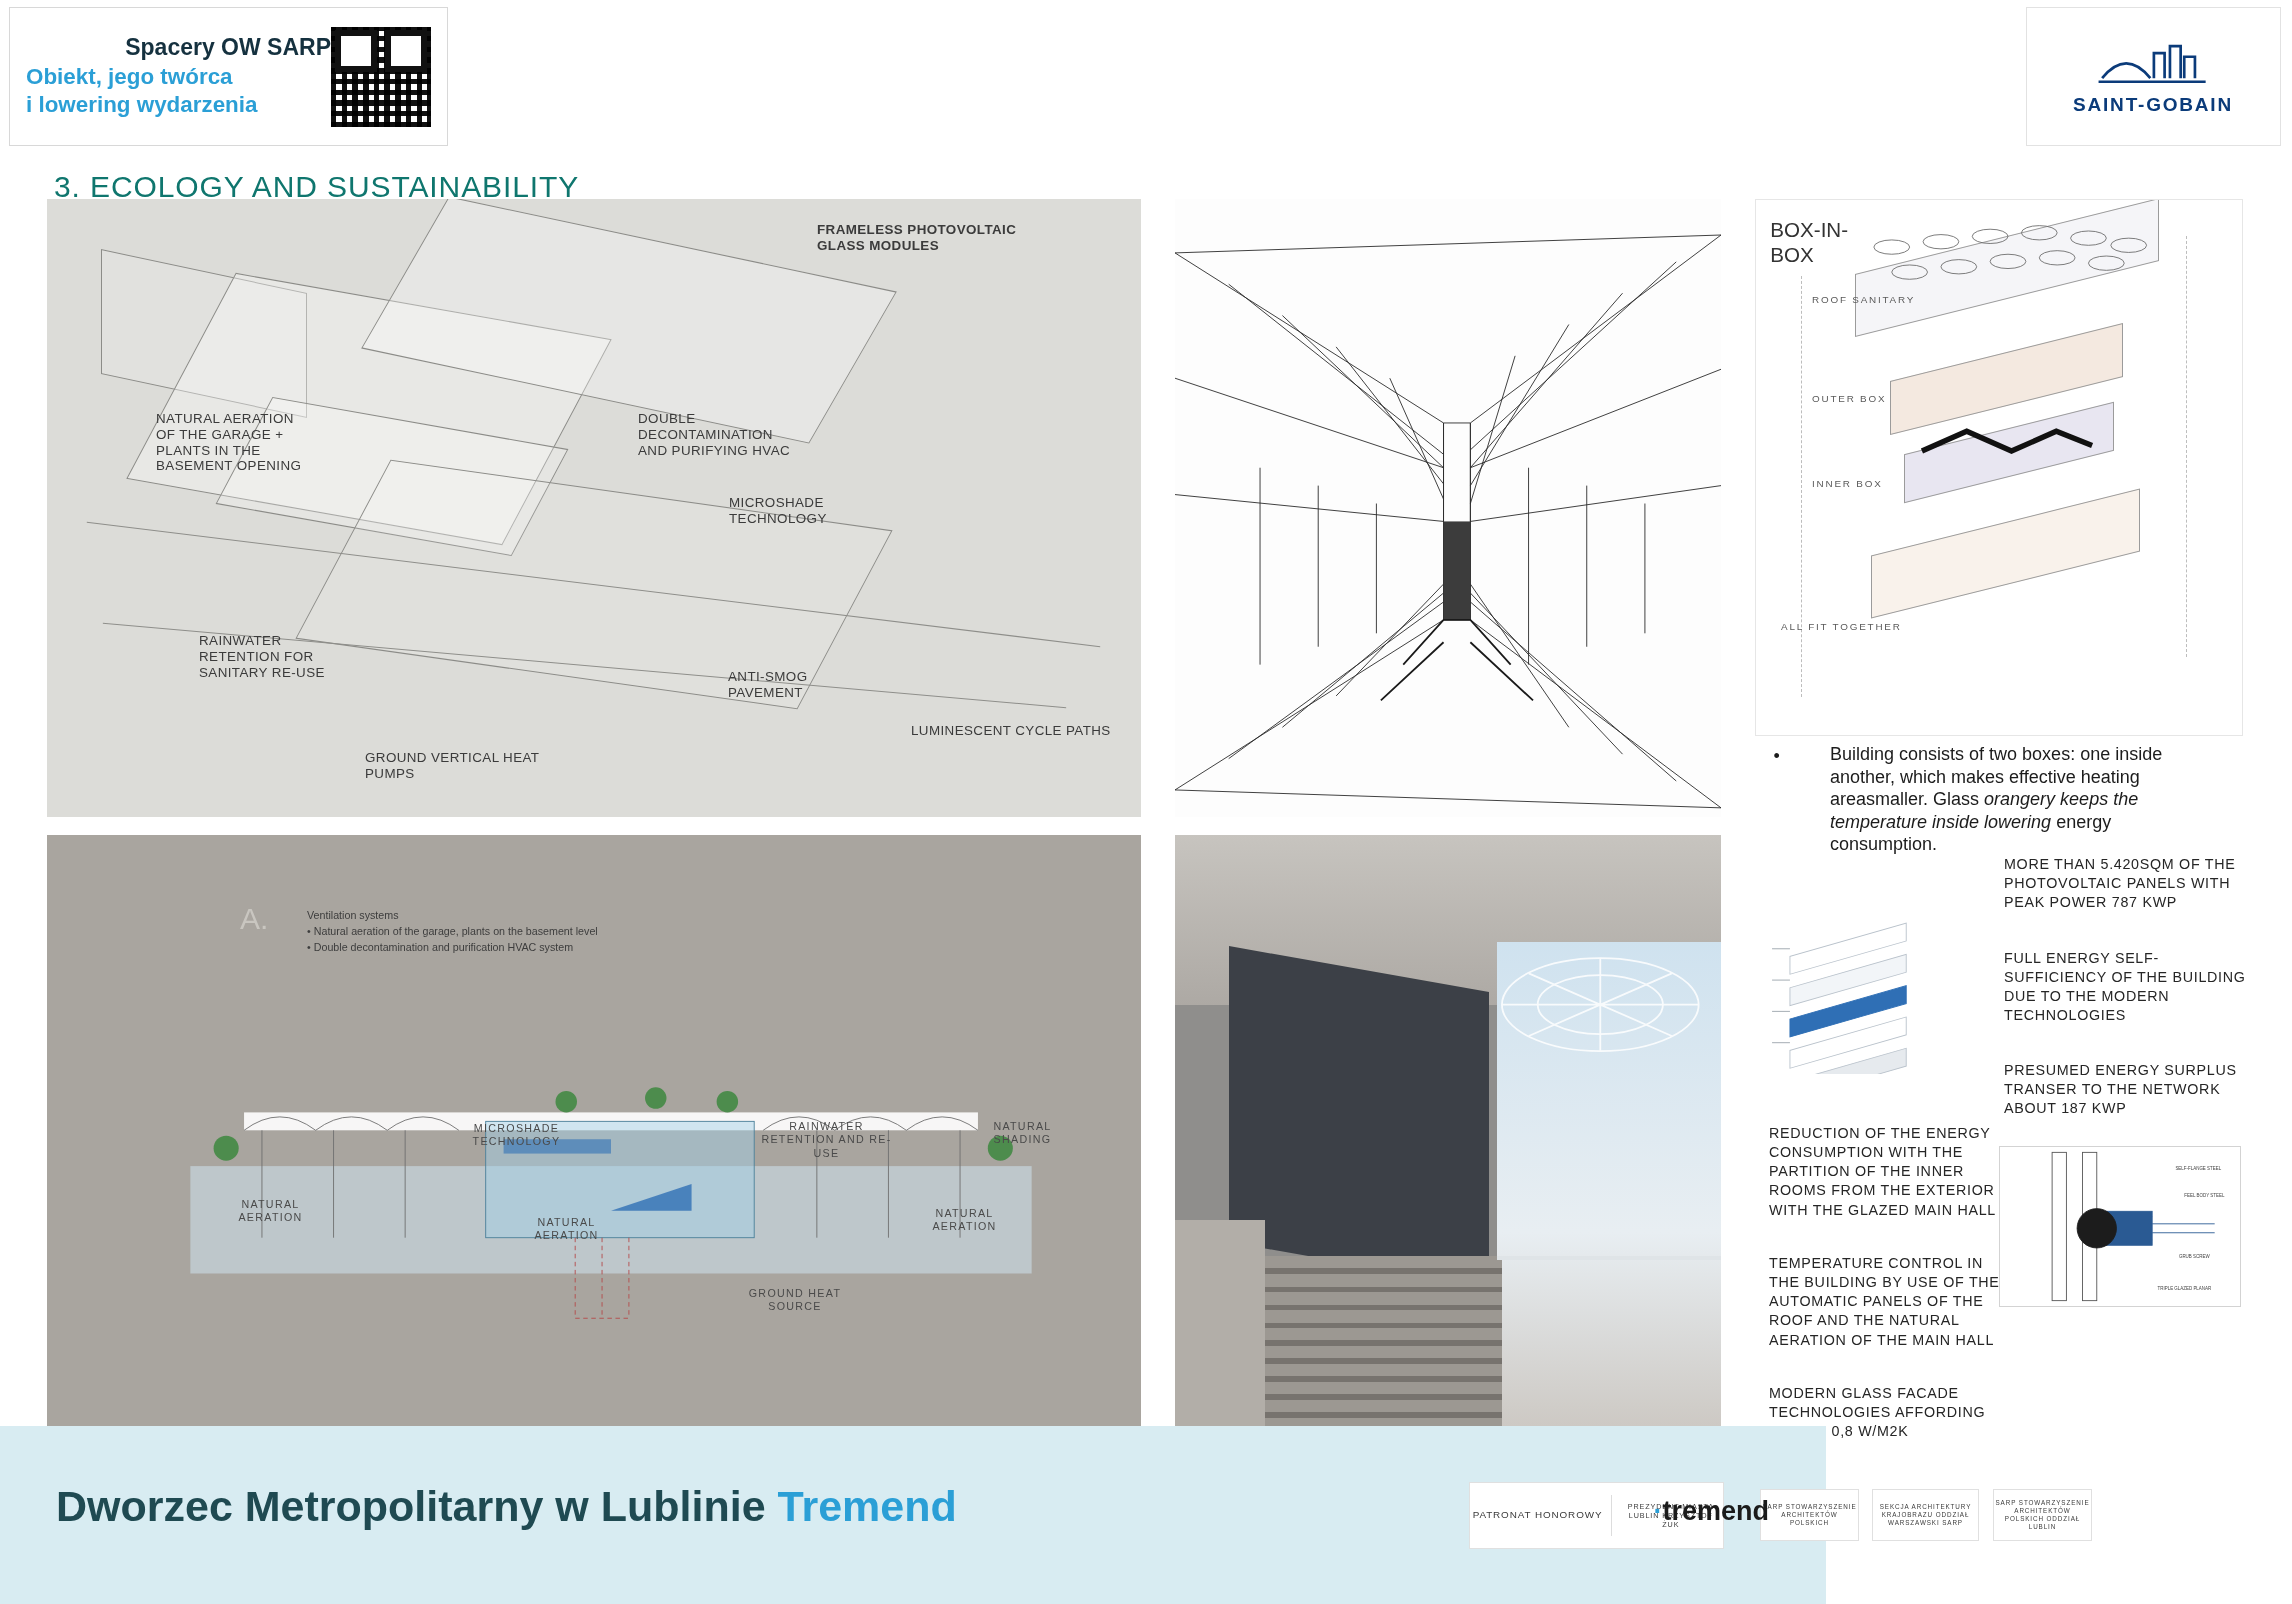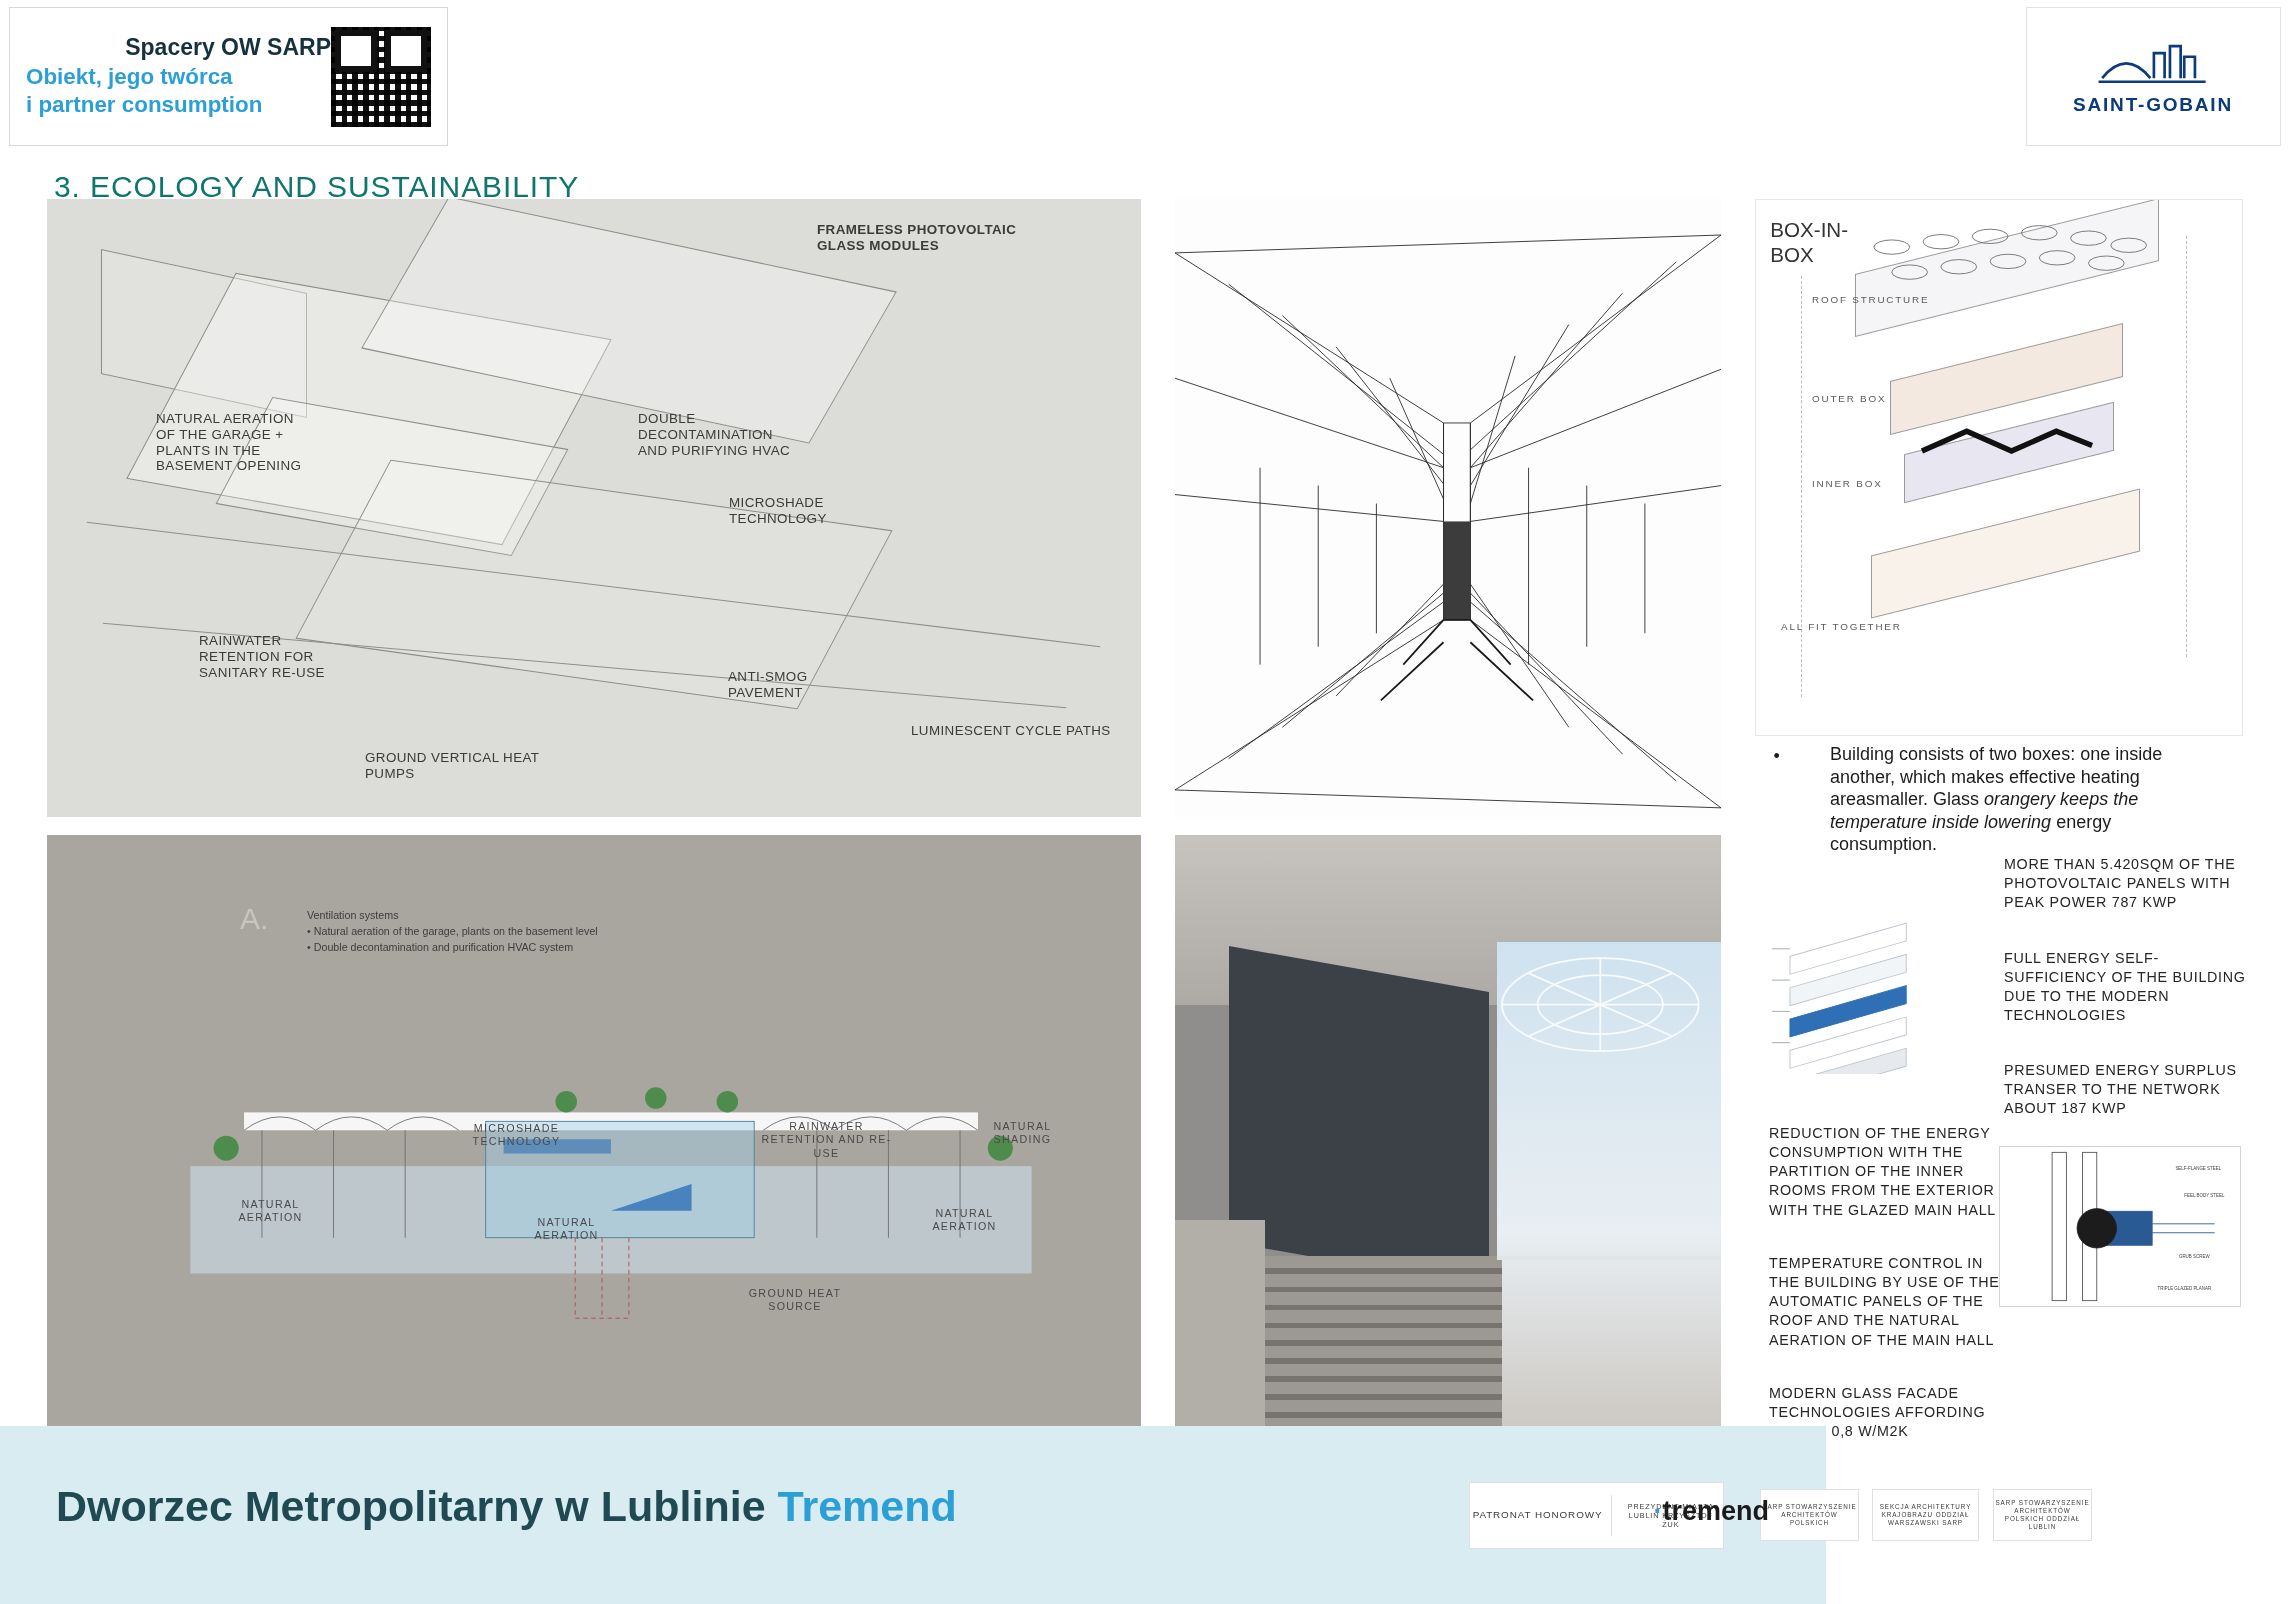--- a/index.html
+++ b/index.html
@@ -113,21 +113,21 @@
   .tremend-logo { position: absolute; right: 57px; top: 70px; font-size: 27px; font-weight: bold; color: #1b1b1b; }
   .tremend-logo .bullet { color: #2b9fd6; }
 </style>
 </head>
 <body>
 
 <div class="header-badge">
   <div class="badge-text">
     <div class="badge-title">Spacery OW SARP</div>
     <div class="badge-sub">Obiekt, jego twórca</div>
-    <div class="badge-sub">i partner consumption</div>
+    <div class="badge-sub">i lowering wydarzenia</div>
   </div>
   <div class="qr"></div>
 </div>
 
 <div class="sg-box">
   <svg class="sg-mark" viewBox="0 0 130 58">
     <g fill="none" stroke="#0b3b7a" stroke-width="3">
       <path d="M8 46 C26 24 44 24 62 46"></path>
       <path d="M66 46 V18 h12 v28"></path>
       <path d="M84 46 V10 h12 v36"></path>
@@ -209,21 +209,21 @@
   </svg>
 
   <div class="bib-slab" style="left:134px; top:152px; width:233px; height:54px; background:rgba(241,228,216,.8);"></div>
   <div class="bib-slab" style="left:148px; top:228px; width:210px; height:49px; background:rgba(226,224,238,.8);"></div>
   <svg style="position:absolute;left:157px;top:215px;" width="197" height="63" viewBox="0 0 220 70">
     <path d="M10 40 L60 18 L110 40 L160 18 L200 34" stroke="#111" stroke-width="6" fill="none"></path>
   </svg>
 
   <div class="bib-slab" style="left:115px; top:322px; width:269px; height:63px; background:rgba(248,240,232,.85);"></div>
 
-  <span class="bib-tag" style="left:56px; top:94px;">ROOF STRUCTURE</span>
+  <span class="bib-tag" style="left:56px; top:94px;">ROOF SANITARY</span>
   <span class="bib-tag" style="left:56px; top:193px;">OUTER BOX</span>
   <span class="bib-tag" style="left:56px; top:278px;">INNER BOX</span>
   <span class="bib-tag" style="left:25px; top:421px;">ALL FIT TOGETHER</span>
 </div>
 
 <div class="bullet-block">
   <span class="dot">•</span>
   <span class="txt">
     <span>Building consists of two boxes: one inside another, which makes effective heating areasmaller. Glass </span><span class="em">orangery keeps the temperature inside lowering</span><span> energy consumption.</span>
   </span>

